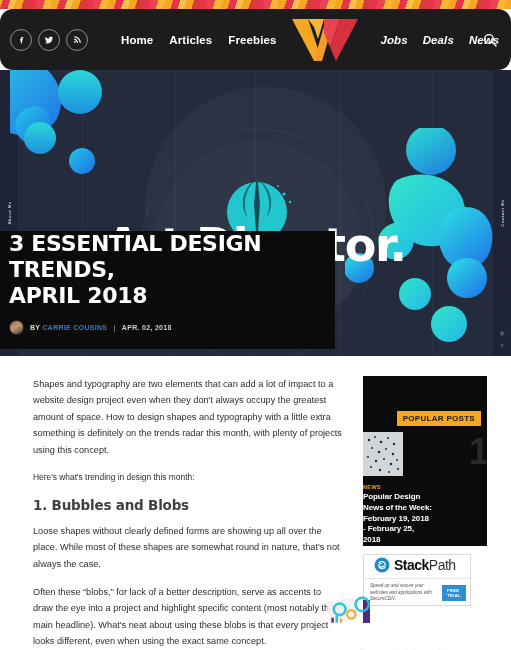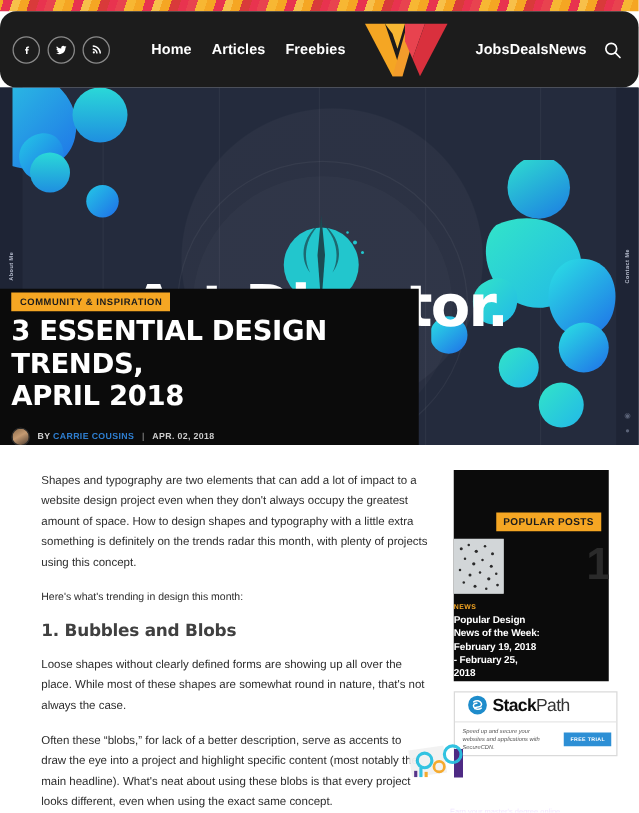--- a/index.html
+++ b/index.html
@@ -40,21 +40,21 @@
   .social-group { display: flex; gap: 6px; align-items: center; margin-left: 2px; }
   .social-circle {
     width: 22px; height: 22px; border-radius: 50%;
     border: 1.4px solid #8a8a8a;
     display: flex; align-items: center; justify-content: center;
     color: #ffffff;
   }
   .social-circle svg { display: block; }
 
   .nav-left { display: flex; gap: 16px; margin-left: 33px; }
-  .nav-right { display: flex; margin-left: 18px; }
+  .nav-right { display: flex; gap: 15px; margin-left: 18px; font-style: italic; }
   .nav-link {
     color: #ffffff;
     font-size: 11.5px;
     font-weight: bold;
     letter-spacing: 0.1px;
     text-decoration: none;
     white-space: nowrap;
   }
 
   .logo {
@@ -268,21 +268,21 @@
     right: -2px; top: 2px;
     color: #2a2a2a;
     font-size: 36px;
     font-weight: bold;
     line-height: 1;
     z-index: 1;
   }
 
   
   .ad-stackpath {
-    width: 131px; height: 52px;
+    width: 108px; height: 52px;
     margin: 8px 0 0 3px;
     background: #ffffff;
     border: 1px solid #dadada;
     display: flex; flex-direction: column;
     justify-content: center;
     position: relative;
     overflow: hidden;
   }
   .sp-row { display: flex; align-items: center; gap: 4px; padding: 0 0 0 10px; }
   .sp-logo { width: 16px; height: 16px; flex: none; }
@@ -474,23 +474,20 @@
   <div class="hero-rail left">
     <span class="rail-text">About Me</span>
   </div>
   <div class="hero-rail right">
     <span class="rail-text">Contact Me</span>
     <span class="rail-mini" style="bottom:20px">◉</span>
     <span class="rail-mini" style="bottom:8px">●</span>
   </div>
 
   <div class="title-card">
-    <div style="padding-left:9px">
-      <span class="cat-badge">COMMUNITY &amp; INSPIRATION</span>
-    </div>
     <div class="post-title">
       <span>3 ESSENTIAL DESIGN TRENDS,</span><br>
       <span>APRIL 2018</span>
     </div>
     <div class="byline">
       <div class="avatar"></div>
       <div class="byline-text">
         <span>BY</span>
         <span class="byline-author">CARRIE COUSINS</span>
         <span class="byline-sep">|</span>

